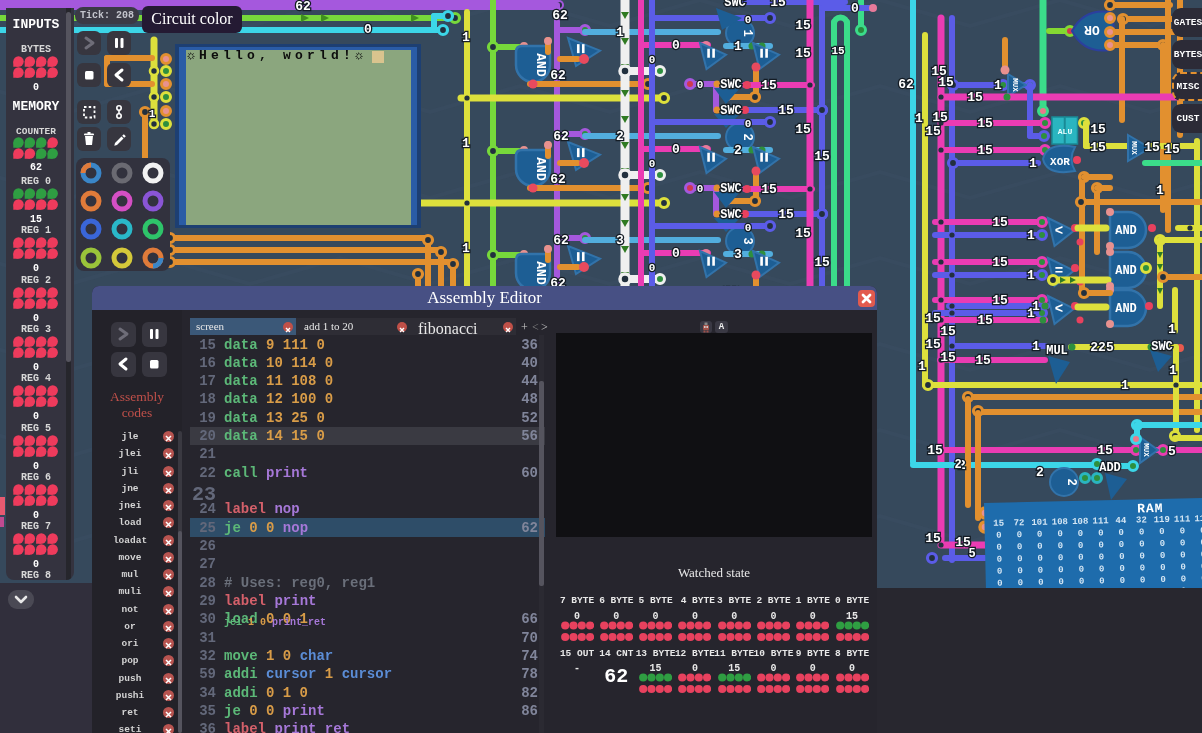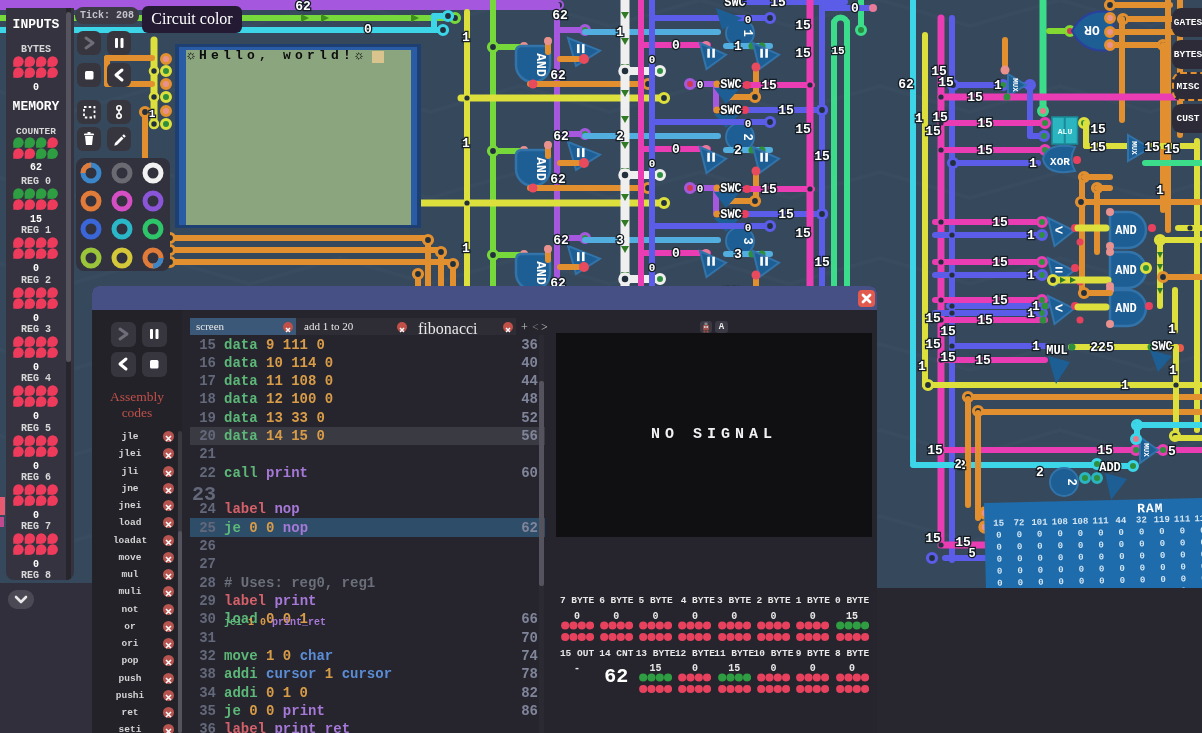--- a/index.html
+++ b/index.html
@@ -850,20 +850,21 @@
         <circle cx="15" cy="71" r="8" fill="none" stroke="#3a66d8" stroke-width="5"></circle>
         <circle cx="46" cy="71" r="8" fill="none" stroke="#2ab8c8" stroke-width="5"></circle>
         <circle cx="77" cy="71" r="8" fill="none" stroke="#2ec46a" stroke-width="5"></circle>
         <circle cx="15" cy="100" r="8" fill="none" stroke="#9ac43a" stroke-width="5"></circle>
         <circle cx="46" cy="100" r="8" fill="none" stroke="#d4c83a" stroke-width="5"></circle>
         <circle cx="77" cy="100" r="8" fill="none" stroke="#e07b3a" stroke-width="5"></circle>
         <path d="M 85,100 a 8,8 0 0 1 -8,8" fill="none" stroke="#3a86c8" stroke-width="5"></path>
       </svg></div>
     <div class="abs" style="left:92px;top:286px;width:785px;height:447px;background:#26252d;border-radius:7px 7px 0 0;z-index:5;overflow:hidden">
       <div class="abs" style="left:0;top:0;width:785px;height:24px;background:#475084"></div>
+      <div class="abs serif" style="left:0;top:2px;width:785px;text-align:center;font-size:17px;color:#fff">Assembly Editor</div>
       <div class="abs" style="left:766px;top:4px;width:17px;height:17px;background:#e25a4e;border-radius:4px"><svg width="17" height="17">
           <path d="M 5,5 L 12,12 M 12,5 L 5,12" stroke="#fff" stroke-width="2.8" stroke-linecap="round"></path>
         </svg></div>
       <div class="abs" style="left:0;top:24px;width:90px;height:423px;background:#232229"></div>
       <div class="abs" style="left:19px;top:36px;width:25px;height:25px;background:#37363f;border-radius:6px"><svg width="25" height="25">
           <path d="M 9,7 L 16,12 L 9,17" stroke="#6e6d78" stroke-width="3" fill="none" stroke-linecap="round" stroke-linejoin="round"></path>
         </svg></div>
       <div class="abs" style="left:50px;top:36px;width:25px;height:25px;background:#37363f;border-radius:6px"><svg width="25" height="25">
           <rect x="8" y="7" width="3" height="10" rx="1" fill="#fff"></rect>
           <rect x="13.5" y="7" width="3" height="10" rx="1" fill="#fff"></rect>
@@ -973,21 +974,21 @@
         <div class="abs mono" style="left:0;top:19.83px;width:26px;text-align:right;font-size:14px;color:#63687a">16</div>
         <div class="abs mono" style="left:34px;top:19.83px;font-size:14px;white-space:pre"><span style="color:#5cb878">data</span><span style="color:#d89c48"> 10 114 0</span></div>
         <div class="abs mono" style="left:300px;top:19.83px;width:48px;text-align:right;font-size:14px;color:#80859a">40</div>
         <div class="abs mono" style="left:0;top:38.16px;width:26px;text-align:right;font-size:14px;color:#63687a">17</div>
         <div class="abs mono" style="left:34px;top:38.16px;font-size:14px;white-space:pre"><span style="color:#5cb878">data</span><span style="color:#d89c48"> 11 108 0</span></div>
         <div class="abs mono" style="left:300px;top:38.16px;width:48px;text-align:right;font-size:14px;color:#80859a">44</div>
         <div class="abs mono" style="left:0;top:56.489999999999995px;width:26px;text-align:right;font-size:14px;color:#63687a">18</div>
         <div class="abs mono" style="left:34px;top:56.489999999999995px;font-size:14px;white-space:pre"><span style="color:#5cb878">data</span><span style="color:#d89c48"> 12 100 0</span></div>
         <div class="abs mono" style="left:300px;top:56.489999999999995px;width:48px;text-align:right;font-size:14px;color:#80859a">48</div>
         <div class="abs mono" style="left:0;top:74.82px;width:26px;text-align:right;font-size:14px;color:#63687a">19</div>
-        <div class="abs mono" style="left:34px;top:74.82px;font-size:14px;white-space:pre"><span style="color:#5cb878">data</span><span style="color:#d89c48"> 13 33 0</span></div>
+        <div class="abs mono" style="left:34px;top:74.82px;font-size:14px;white-space:pre"><span style="color:#5cb878">data</span><span style="color:#d89c48"> 13 25 0</span></div>
         <div class="abs mono" style="left:300px;top:74.82px;width:48px;text-align:right;font-size:14px;color:#80859a">52</div>
         <div class="abs" style="left:0;top:91.64999999999999px;width:355px;height:18.33px;background:#3a3a42"></div>
         <div class="abs mono" style="left:0;top:93.14999999999999px;width:26px;text-align:right;font-size:14px;color:#63687a">20</div>
         <div class="abs mono" style="left:34px;top:93.14999999999999px;font-size:14px;white-space:pre"><span style="color:#5cb878">data</span><span style="color:#d89c48"> 14 15 0</span></div>
         <div class="abs mono" style="left:300px;top:93.14999999999999px;width:48px;text-align:right;font-size:14px;color:#80859a">56</div>
         <div class="abs mono" style="left:0;top:111.47999999999999px;width:26px;text-align:right;font-size:14px;color:#63687a">21</div>
         <div class="abs mono" style="left:0;top:129.81px;width:26px;text-align:right;font-size:14px;color:#63687a">22</div>
         <div class="abs mono" style="left:34px;top:129.81px;font-size:14px;white-space:pre"><span style="color:#5cb878">call</span><span style="color:#ccc"> </span><span style="color:#a678d8">print</span></div>
         <div class="abs mono" style="left:300px;top:129.81px;width:48px;text-align:right;font-size:14px;color:#80859a">60</div>
         <div class="abs mono" style="left:0;top:148.14px;width:26px;text-align:right;font-size:20px;color:#63687a">23</div>
@@ -1005,21 +1006,21 @@
         <div class="abs mono" style="left:34px;top:258.12px;font-size:14px;white-space:pre"><span style="color:#d4606a">label</span><span style="color:#ccc"> </span><span style="color:#a678d8">print</span></div>
         <div class="abs mono" style="left:0;top:276.45px;width:26px;text-align:right;font-size:14px;color:#63687a">30</div>
         <div class="abs mono" style="left:34px;top:276.45px;font-size:14px;white-space:pre"><span style="color:#5cb878">load</span><span style="color:#d89c48"> 0 0 1</span></div>
         <div class="abs mono" style="left:300px;top:276.45px;width:48px;text-align:right;font-size:14px;color:#80859a">66</div>
         <div class="abs mono" style="left:0;top:294.78px;width:26px;text-align:right;font-size:14px;color:#63687a">31</div>
         <div class="abs mono" style="left:34px;top:282px;font-size:10px;white-space:pre"><span style="color:#5cb878">jei</span><span style="color:#d89c48"> 1 0</span><span style="color:#ccc"> </span><span style="color:#a678d8">print_ret</span></div>
         <div class="abs mono" style="left:300px;top:294.78px;width:48px;text-align:right;font-size:14px;color:#80859a">70</div>
         <div class="abs mono" style="left:0;top:313.10999999999996px;width:26px;text-align:right;font-size:14px;color:#63687a">32</div>
         <div class="abs mono" style="left:34px;top:313.10999999999996px;font-size:14px;white-space:pre"><span style="color:#5cb878">move</span><span style="color:#d89c48"> 1 0</span><span style="color:#ccc"> </span><span style="color:#5b8dd6">char</span></div>
         <div class="abs mono" style="left:300px;top:313.10999999999996px;width:48px;text-align:right;font-size:14px;color:#80859a">74</div>
-        <div class="abs mono" style="left:0;top:331.43999999999994px;width:26px;text-align:right;font-size:14px;color:#63687a">38</div>
+        <div class="abs mono" style="left:0;top:331.43999999999994px;width:26px;text-align:right;font-size:14px;color:#63687a">59</div>
         <div class="abs mono" style="left:34px;top:331.43999999999994px;font-size:14px;white-space:pre"><span style="color:#5cb878">addi</span><span style="color:#ccc"> </span><span style="color:#5b8dd6">cursor</span><span style="color:#ccc"> </span><span style="color:#d89c48">1</span><span style="color:#ccc"> </span><span style="color:#5b8dd6">cursor</span></div>
         <div class="abs mono" style="left:300px;top:331.43999999999994px;width:48px;text-align:right;font-size:14px;color:#80859a">78</div>
         <div class="abs mono" style="left:0;top:349.77px;width:26px;text-align:right;font-size:14px;color:#63687a">34</div>
         <div class="abs mono" style="left:34px;top:349.77px;font-size:14px;white-space:pre"><span style="color:#5cb878">addi</span><span style="color:#d89c48"> 0 1 0</span></div>
         <div class="abs mono" style="left:300px;top:349.77px;width:48px;text-align:right;font-size:14px;color:#80859a">82</div>
         <div class="abs mono" style="left:0;top:368.09999999999997px;width:26px;text-align:right;font-size:14px;color:#63687a">35</div>
         <div class="abs mono" style="left:34px;top:368.09999999999997px;font-size:14px;white-space:pre"><span style="color:#5cb878">je</span><span style="color:#ccc"> </span><span style="color:#d89c48">0 0</span><span style="color:#ccc"> </span><span style="color:#a678d8">print</span></div>
         <div class="abs mono" style="left:300px;top:368.09999999999997px;width:48px;text-align:right;font-size:14px;color:#80859a">86</div>
         <div class="abs mono" style="left:0;top:386.42999999999995px;width:26px;text-align:right;font-size:14px;color:#63687a">36</div>
         <div class="abs mono" style="left:34px;top:386.42999999999995px;font-size:14px;white-space:pre"><span style="color:#d4606a">label</span><span style="color:#ccc"> </span><span style="color:#a678d8">print_ret</span></div>
@@ -1030,21 +1031,21 @@
       <div class="abs" style="left:608px;top:35px;width:12px;height:12px;background:#3a3944;border-radius:3px"></div>
       <svg class="abs" width="12" height="12" style="left:608px;top:35px">
         <rect x="3" y="4" width="6" height="5" rx="1" fill="#a05048"></rect>
         <rect x="4.5" y="1.5" width="3" height="2.5" fill="#888"></rect>
         <circle cx="4.8" cy="6" r="0.9" fill="#ddd"></circle>
         <circle cx="7.2" cy="6" r="0.9" fill="#ddd"></circle>
         <rect x="3.5" y="9.5" width="2" height="2" fill="#a05048"></rect>
         <rect x="6.5" y="9.5" width="2" height="2" fill="#a05048"></rect>
       </svg>
       <div class="abs" style="left:464px;top:47px;width:316px;height:204px;background:#101013"></div>
-      <div class="abs mono" style="left:464px;top:140px;width:316px;text-align:center;font-size:15px;color:#f2f2f2;letter-spacing:5px">NO SIGNAL</div>
+      <div class="abs serif" style="left:464px;top:279px;width:316px;text-align:center;font-size:13px;color:#e8e8e8">Watched state</div>
       <div class="abs mono" style="left:465.0px;top:309px;width:40px;text-align:center;font-size:9.5px;color:#e8e8e8">7 BYTE</div>
       <div class="abs mono" style="left:465.0px;top:325px;width:40px;text-align:center;font-size:10px;color:#e8e8e8">0</div>
       <div class="abs" style="left:468.5px;top:335px"><svg width="33" height="25">
           <circle cx="4.2" cy="4.5" r="4.1" fill="#e8415e"></circle>
           <circle cx="12.5" cy="4.5" r="4.1" fill="#e8415e"></circle>
           <circle cx="20.8" cy="4.5" r="4.1" fill="#e8415e"></circle>
           <circle cx="29.1" cy="4.5" r="4.1" fill="#e8415e"></circle>
           <circle cx="4.2" cy="16.0" r="4.1" fill="#e8415e"></circle>
           <circle cx="12.5" cy="16.0" r="4.1" fill="#e8415e"></circle>
           <circle cx="20.8" cy="16.0" r="4.1" fill="#e8415e"></circle>

